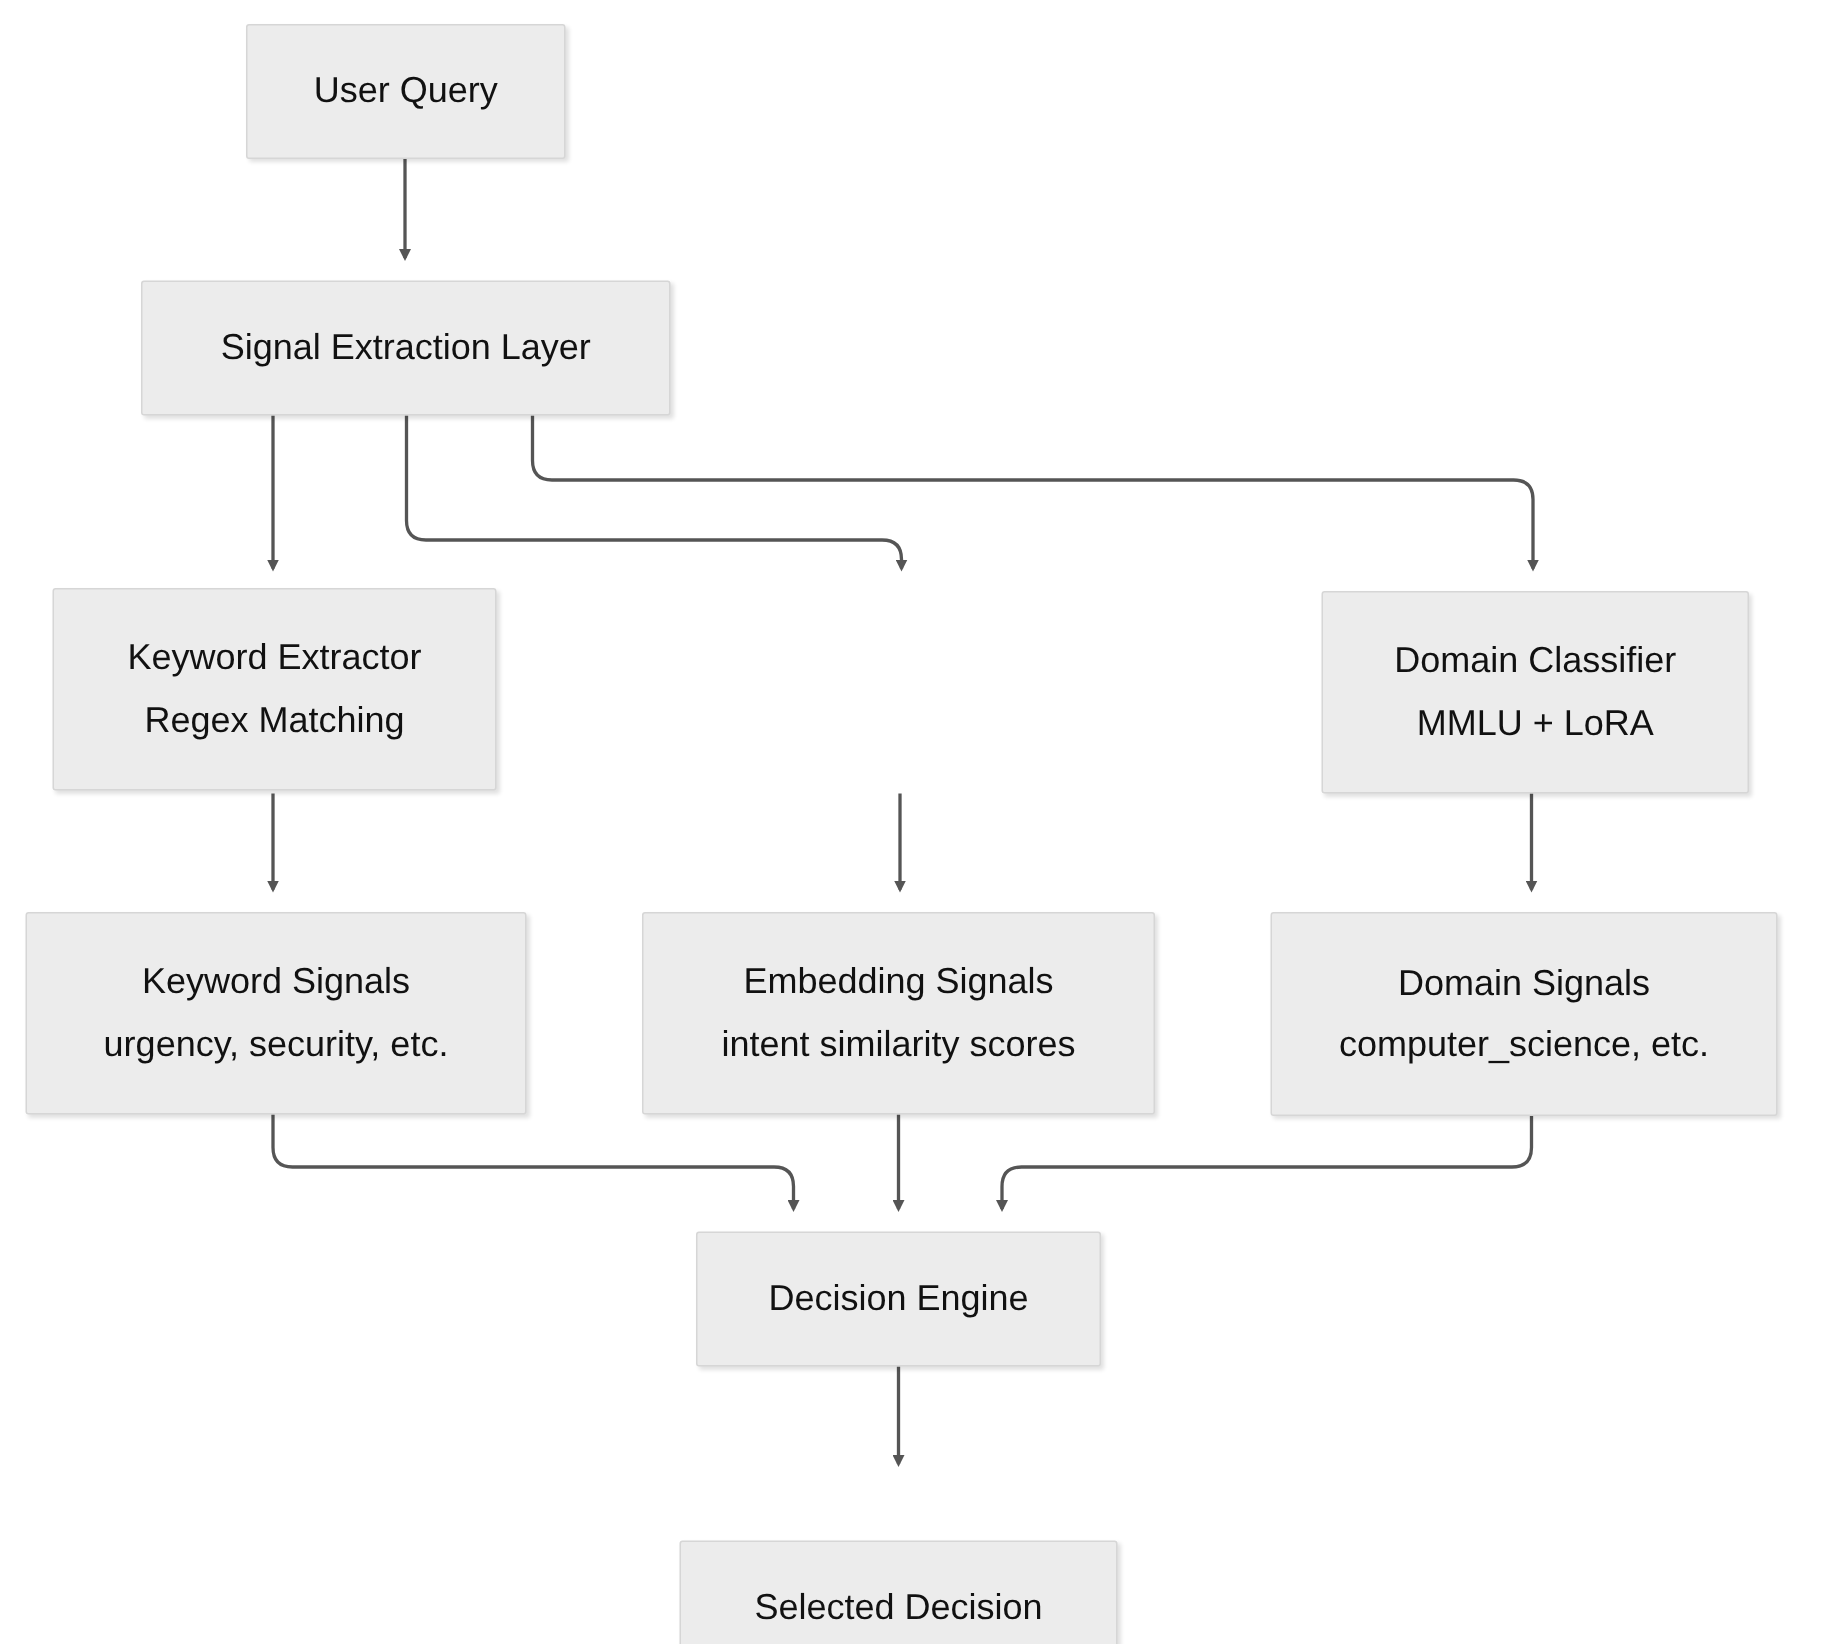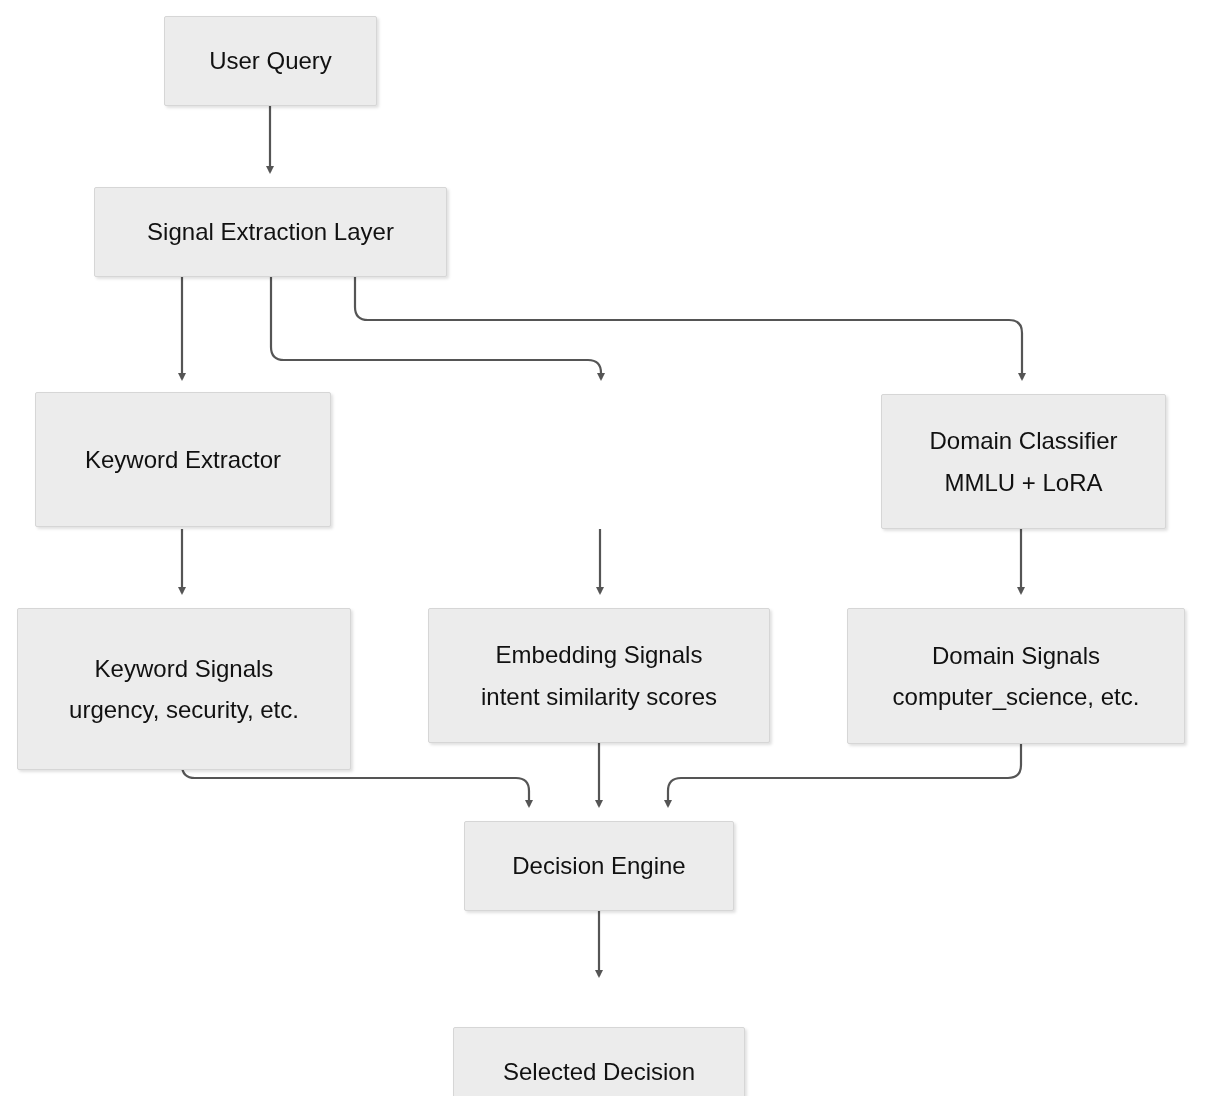--- a/index.html
+++ b/index.html
@@ -88,29 +88,30 @@
   <div class="node" style="left:164px; top:16px; width:213px; height:90px;">
     <span class="ln">User Query</span>
   </div>
 
   <div class="node" style="left:94px; top:187px; width:353px; height:90px;">
     <span class="ln">Signal Extraction Layer</span>
   </div>
 
   <div class="node" style="left:35px; top:392px; width:296px; height:135px;">
     <span class="ln">Keyword Extractor</span>
+    <span class="ln">Regex Matching</span>
   </div>
 
 
   <div class="node" style="left:881px; top:394px; width:285px; height:135px;">
     <span class="ln">Domain Classifier</span>
     <span class="ln">MMLU + LoRA</span>
   </div>
 
-  <div class="node" style="left:17px; top:608px; width:334px; height:162px;">
+  <div class="node" style="left:17px; top:608px; width:334px; height:135px;">
     <span class="ln">Keyword Signals</span>
     <span class="ln">urgency, security, etc.</span>
   </div>
 
   <div class="node" style="left:428px; top:608px; width:342px; height:135px;">
     <span class="ln">Embedding Signals</span>
     <span class="ln">intent similarity scores</span>
   </div>
 
   <div class="node" style="left:847px; top:608px; width:338px; height:136px;">

